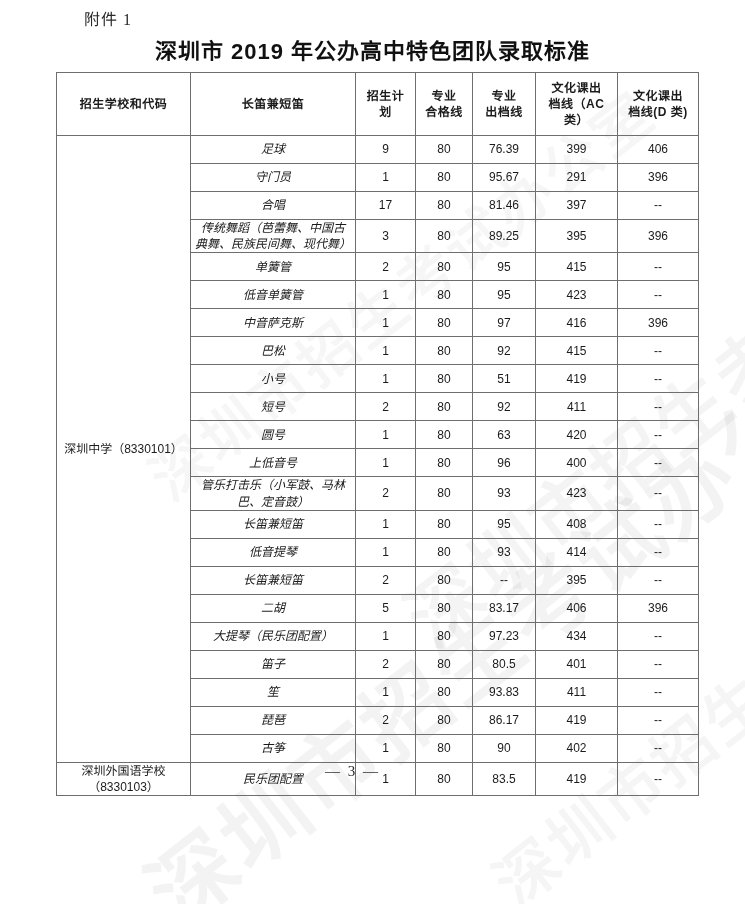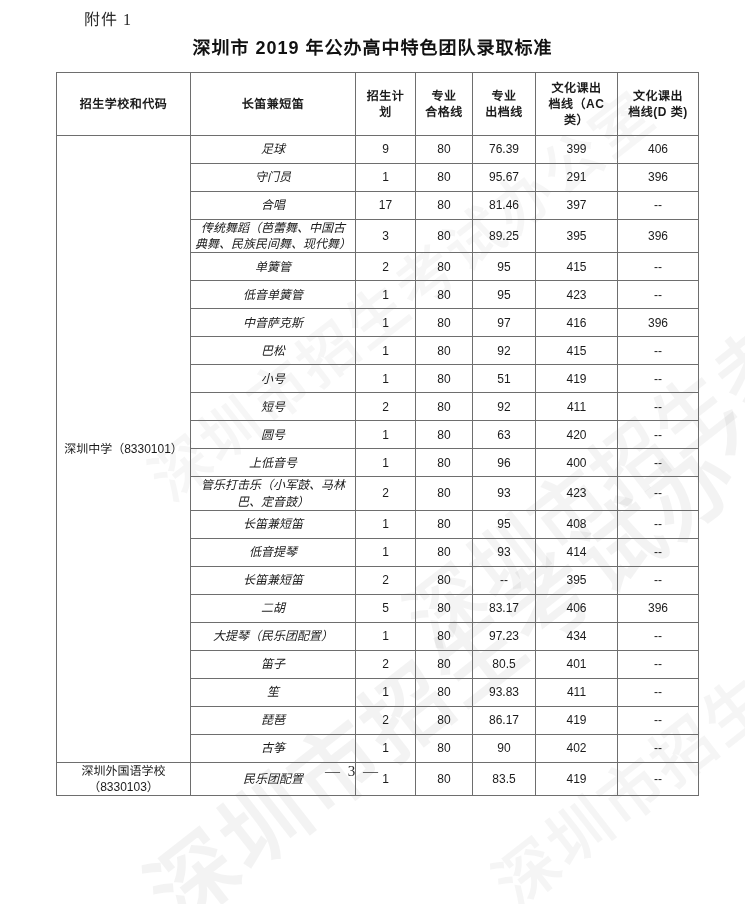--- a/index.html
+++ b/index.html
@@ -61,21 +61,21 @@
   }
 
   .doc-title {
     position: absolute;
     left: 0;
     right: 0;
     top: 33px;
     text-align: center;
     font-family: "Liberation Sans", "DejaVu Sans", sans-serif;
     font-weight: 700;
-    font-size: 18px;
+    font-size: 22px;
     letter-spacing: 1px;
     color: #111;
   }
 
   .table-wrap {
     position: absolute;
     left: 56px;
     top: 72px;
     width: 642px;
   }

